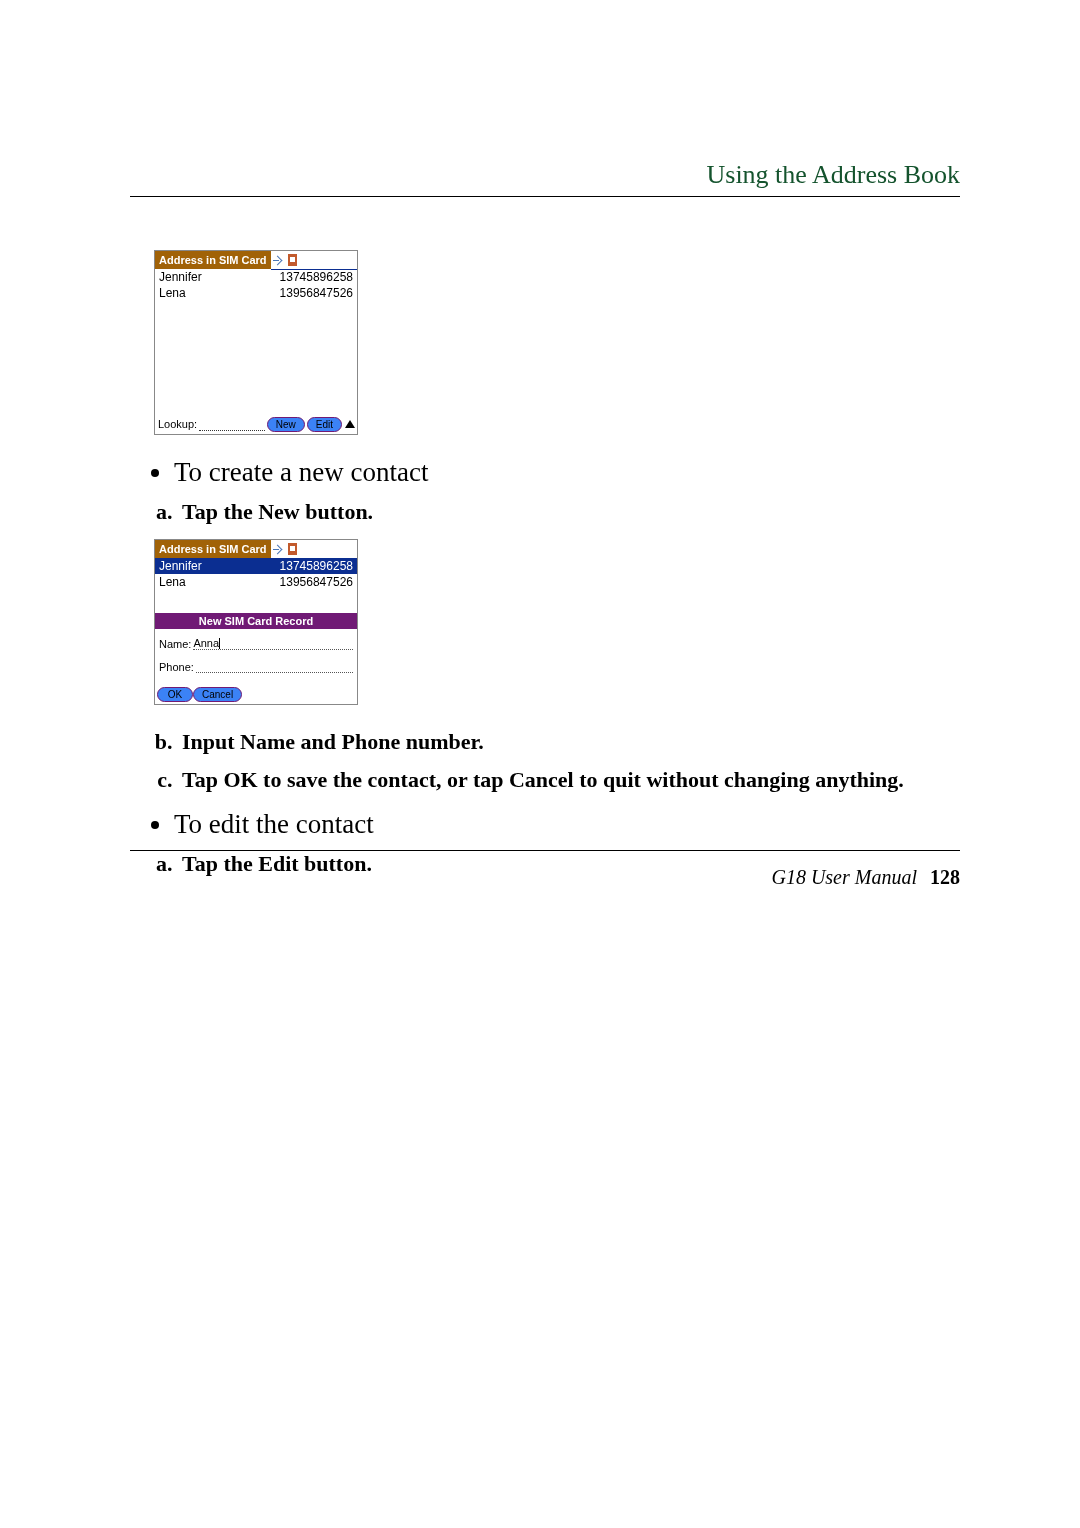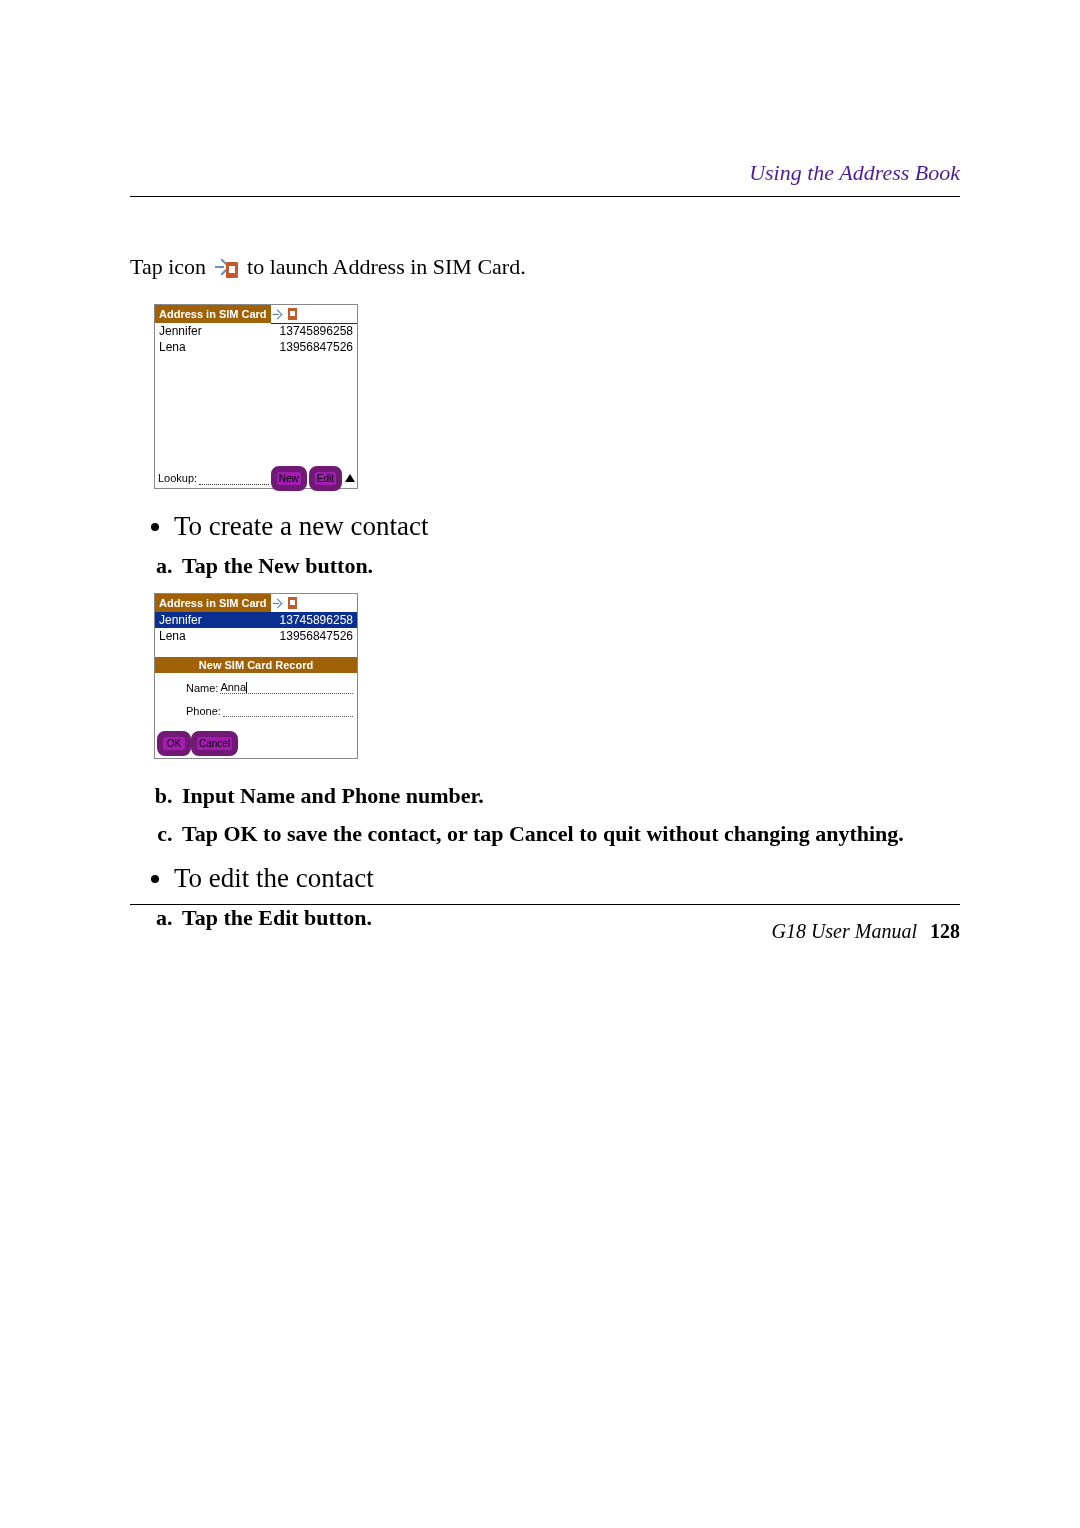--- a/index.html
+++ b/index.html
@@ -13,23 +13,22 @@
   }
   .page {
     box-sizing: border-box;
     padding: 160px 120px 60px 130px;
     position: relative;
   }
   .header-right {
     position: absolute;
     top: 160px;
     right: 120px;
-    font-style: italic;
-    font-size: 22px;
-    color: #4c1d95;
+    font-size: 26px;
+    color: #14532d;
   }
   .hr {
     position: absolute;
     top: 196px;
     left: 130px;
     right: 120px;
     height: 1px;
     background: #000;
   }
   .content {
@@ -147,61 +146,60 @@
     white-space: nowrap;
   }
   .palm-lookup-input {
     flex: 1;
     border: none;
     border-bottom: 1px dotted #333;
     height: 12px;
     min-width: 0;
   }
   .palm-pill {
-    border: 6px solid #701a75;
+    border: 1px solid #701a75;
     border-radius: 8px;
-    padding: 0 2px;
+    padding: 0 8px;
     line-height: 13px;
     font-size: 10px;
-    background: #a21caf;
+    background: #3b82f6;
     white-space: nowrap;
   }
   .palm-bottom .tri {
     width: 0; height: 0;
     border-left: 5px solid transparent;
     border-right: 5px solid transparent;
     border-bottom: 8px solid #000;
     margin-left: 1px;
   }
 
   .palm2-body {
     height: 146px;
     padding: 0;
     position: relative;
     display: flex;
     flex-direction: column;
   }
   .palm2-spacer { flex: 1; }
   .dlg-title {
-    background: #a16207;
+    background: #701a75;
     color: #fff;
     font-weight: bold;
     text-align: center;
     font-size: 11px;
     line-height: 16px;
   }
   .dlg-body {
     padding: 8px 4px 4px 4px;
     font-size: 11px;
   }
   .dlg-field {
     display: flex;
     align-items: flex-end;
     margin-bottom: 10px;
-    margin-left: 27px;
   }
   .dlg-label { white-space: nowrap; margin-right: 2px; }
   .dlg-input {
     flex: 1;
     border: none;
     border-bottom: 1px dotted #555;
     height: 12px;
   }
   .dlg-input .cursor { display:inline-block; width:1px; height:11px; background:#000; vertical-align:bottom; }
   .dlg-btns {
@@ -247,27 +245,20 @@
 </style>
 </head>
 <body>
 
 <div class="page">
   <div class="header-right">Using the Address Book</div>
   <div class="hr"></div>
 
   <div class="content">
 
-    <p class="p">
-      <span>Tap icon </span>
-      <span class="sim-icon">
-        <span class="arrow"></span><span class="arrowtail"></span><span class="chip"></span>
-      </span>
-      <span> to launch Address in SIM Card.</span>
-    </p>
 
     <div class="screenshot-wrap">
       <div class="palm">
         <div class="palm-title">
           <div class="palm-title-text">Address in SIM Card</div>
           <div class="palm-title-icons">
             <span class="mini arrow">
                 <span class="a1"></span>
                 <span class="a2"></span>
               </span>

